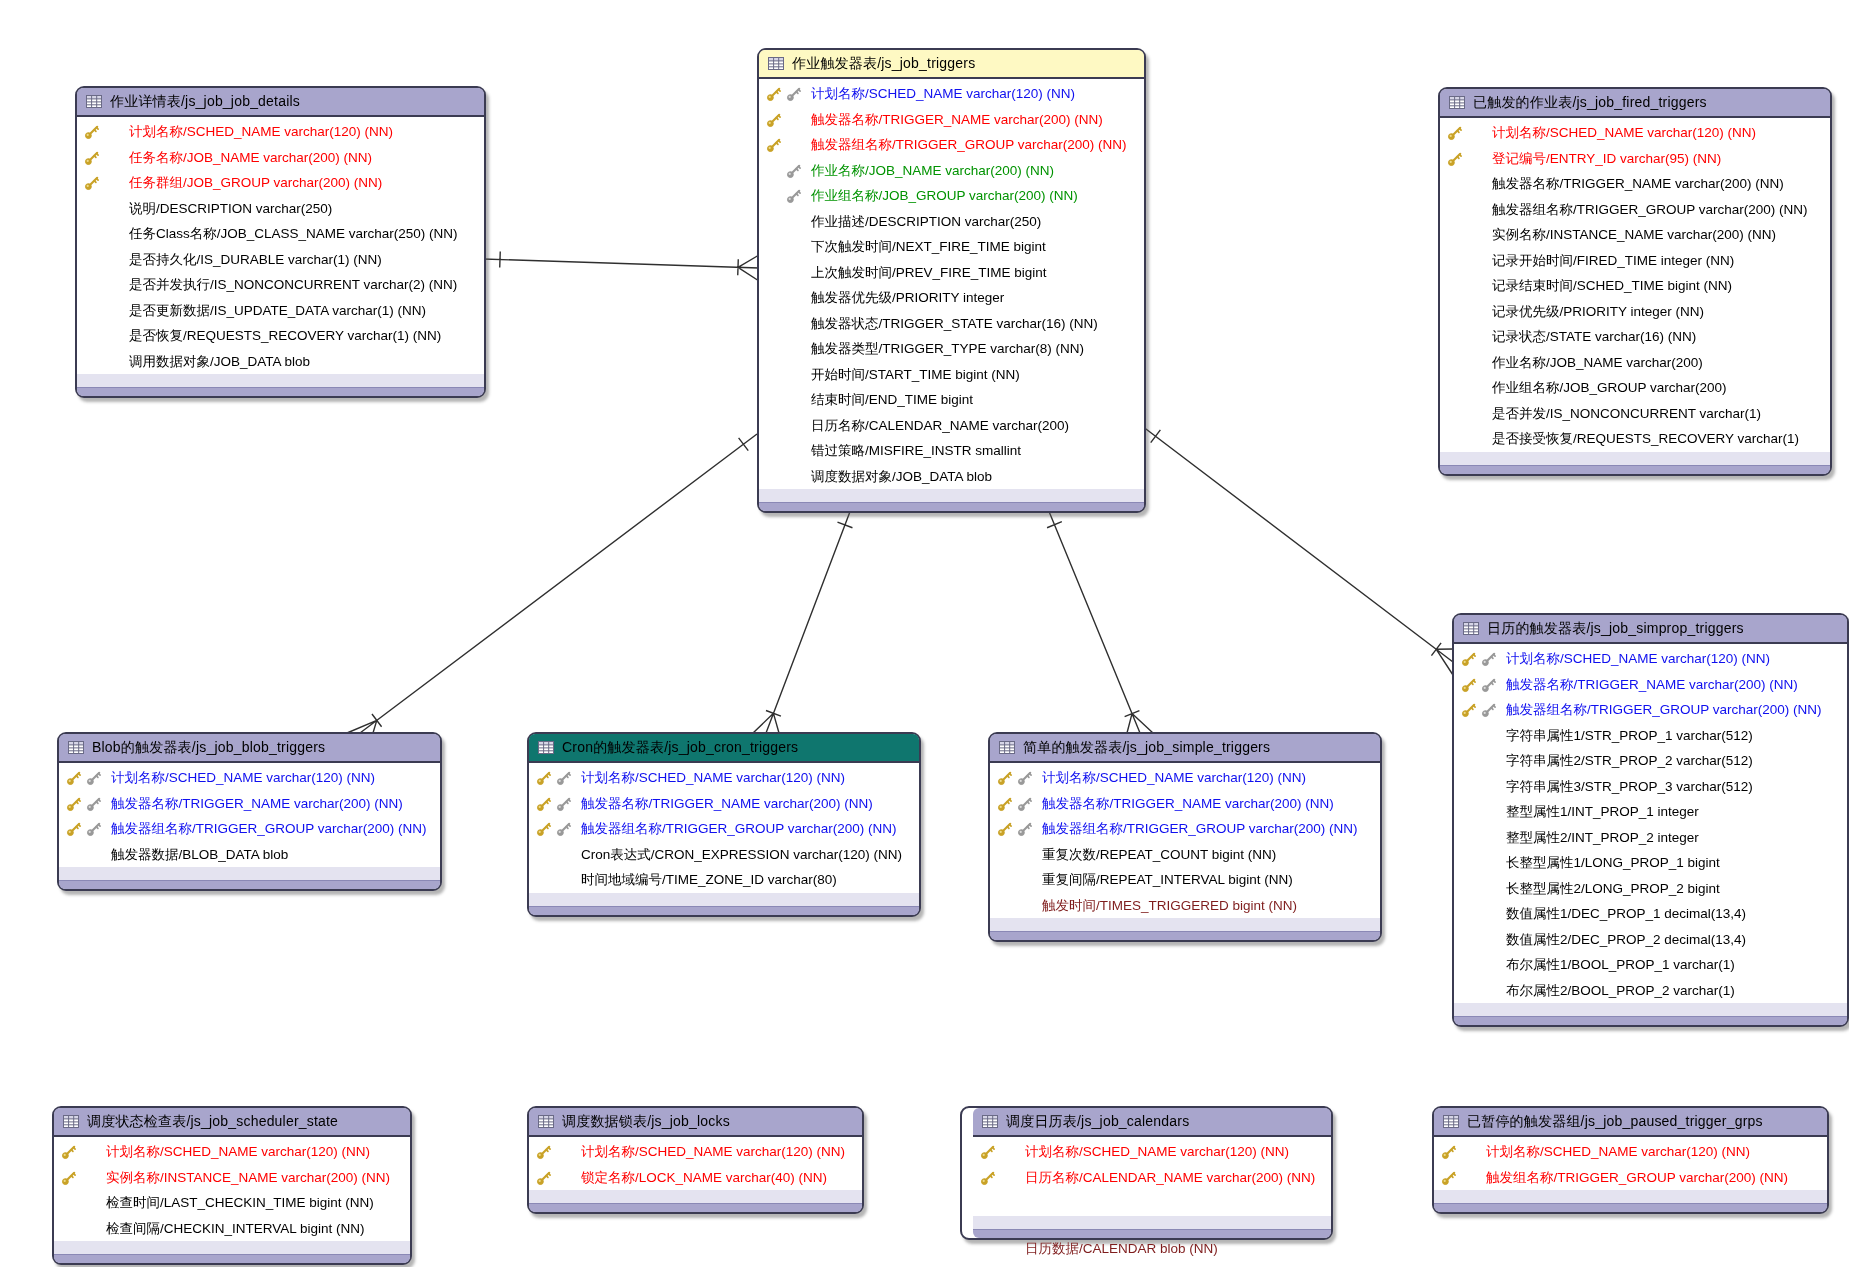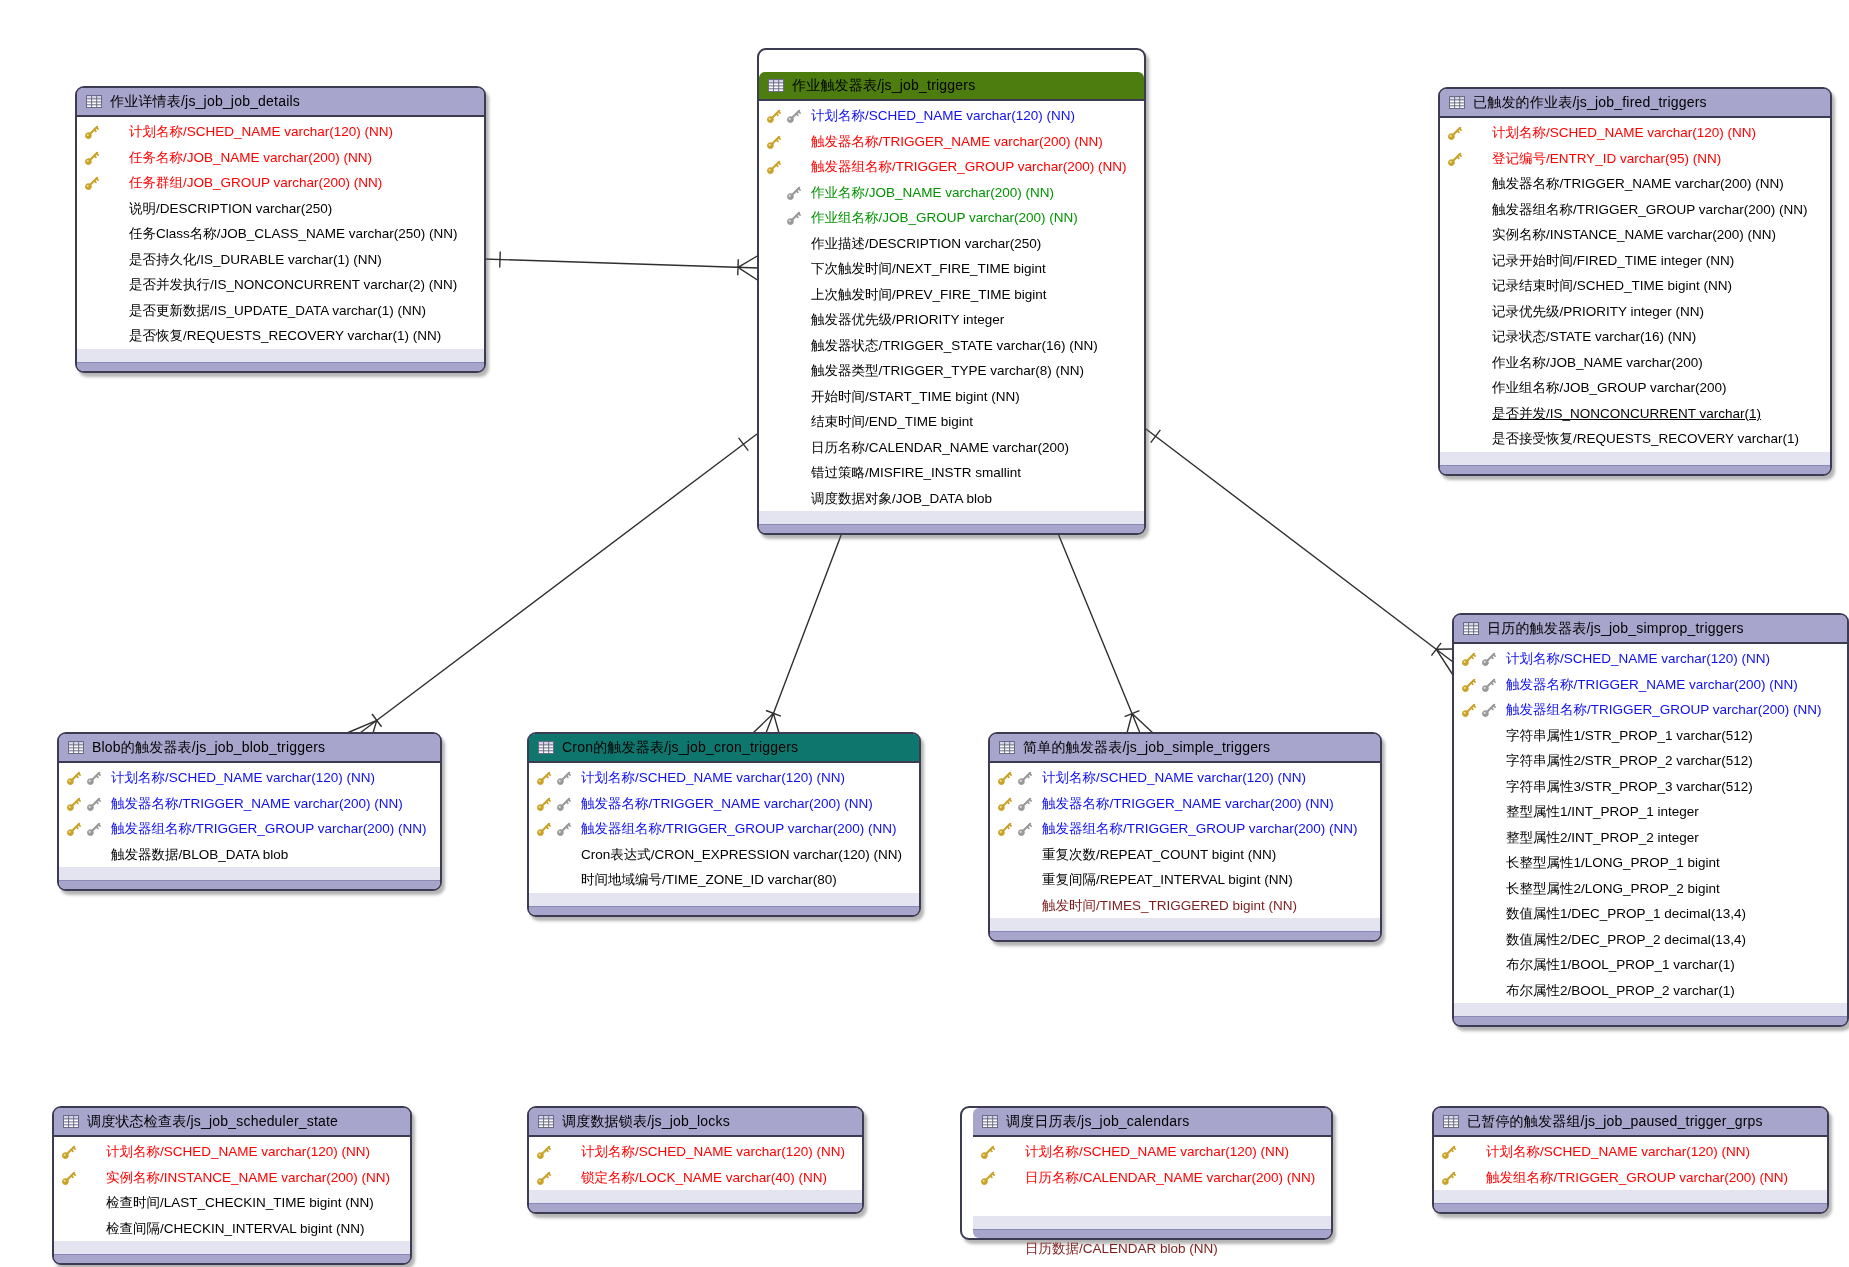--- a/index.html
+++ b/index.html
@@ -92,26 +92,29 @@
           </div>
           <div class="row">
             <span class="flabel" style="color: rgb(0, 0, 0);">是否并发执行/IS_NONCONCURRENT varchar(2) (NN)</span>
           </div>
           <div class="row">
             <span class="flabel" style="color: rgb(0, 0, 0);">是否更新数据/IS_UPDATE_DATA varchar(1) (NN)</span>
           </div>
           <div class="row">
             <span class="flabel" style="color: rgb(0, 0, 0);">是否恢复/REQUESTS_RECOVERY varchar(1) (NN)</span>
           </div>
+          <div class="row">
+            <span class="flabel" style="color: rgb(0, 0, 0);">调用数据对象/JOB_DATA blob</span>
+          </div>
         </div>
         <div class="foot" style="background: rgb(228, 227, 240);"></div>
         <div class="band" style="background: rgb(168, 165, 204);"></div>
       </div>
       <div class="tbl" style="left: 757px; top: 48px; width: 385px;">
-        <div class="hdr" style="background: #4d7c0f; margin-top: 22px;">
+        <div class="hdr" style="background: #fef9c3;">
           <svg width="16" height="13" viewBox="0 0 16 13">
             <rect x="0.5" y="0.5" width="15" height="12" fill="#ffffff" stroke="#6A6A86"></rect>
             <rect x="0.5" y="0.5" width="15" height="3.4" fill="#D6D5E6" stroke="#6A6A86"></rect>
             <line x1="5.6" y1="0.5" x2="5.6" y2="12.5" stroke="#6A6A86"></line>
             <line x1="10.7" y1="0.5" x2="10.7" y2="12.5" stroke="#6A6A86"></line>
             <line x1="0.5" y1="6.9" x2="15.5" y2="6.9" stroke="#6A6A86"></line>
             <line x1="0.5" y1="9.8" x2="15.5" y2="9.8" stroke="#6A6A86"></line>
           </svg>
           <span class="ttitle">作业触发器表/js_job_triggers</span>
         </div>
@@ -280,21 +283,21 @@
           <div class="row">
             <span class="flabel" style="color: rgb(0, 0, 0);">记录状态/STATE varchar(16) (NN)</span>
           </div>
           <div class="row">
             <span class="flabel" style="color: rgb(0, 0, 0);">作业名称/JOB_NAME varchar(200)</span>
           </div>
           <div class="row">
             <span class="flabel" style="color: rgb(0, 0, 0);">作业组名称/JOB_GROUP varchar(200)</span>
           </div>
           <div class="row">
-            <span class="flabel" style="color: rgb(0, 0, 0); text-decoration: underline;">是否并发/IS_NONCONCURRENT varchar(1)</span>
+            <span class="flabel" style="color: rgb(0, 0, 0);">是否并发/IS_NONCONCURRENT varchar(1)</span>
           </div>
           <div class="row">
             <span class="flabel" style="color: rgb(0, 0, 0);">是否接受恢复/REQUESTS_RECOVERY varchar(1)</span>
           </div>
         </div>
         <div class="foot" style="background: rgb(228, 227, 240);"></div>
         <div class="band" style="background: rgb(168, 165, 204);"></div>
       </div>
       <div class="tbl" style="left: 1452px; top: 613px; width: 393px;">
         <div class="hdr" style="background: rgb(168, 165, 204);">

